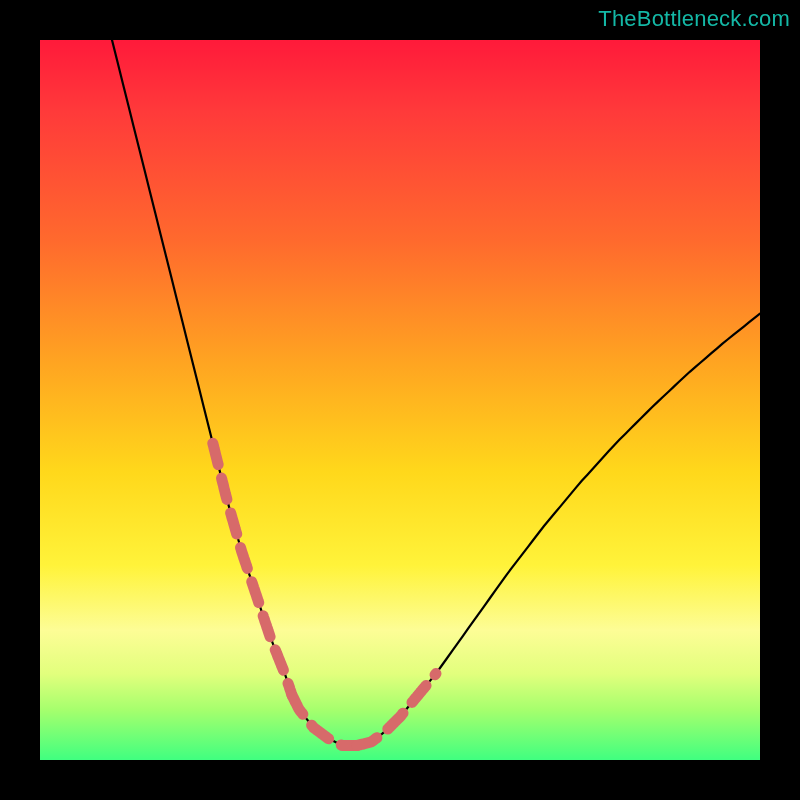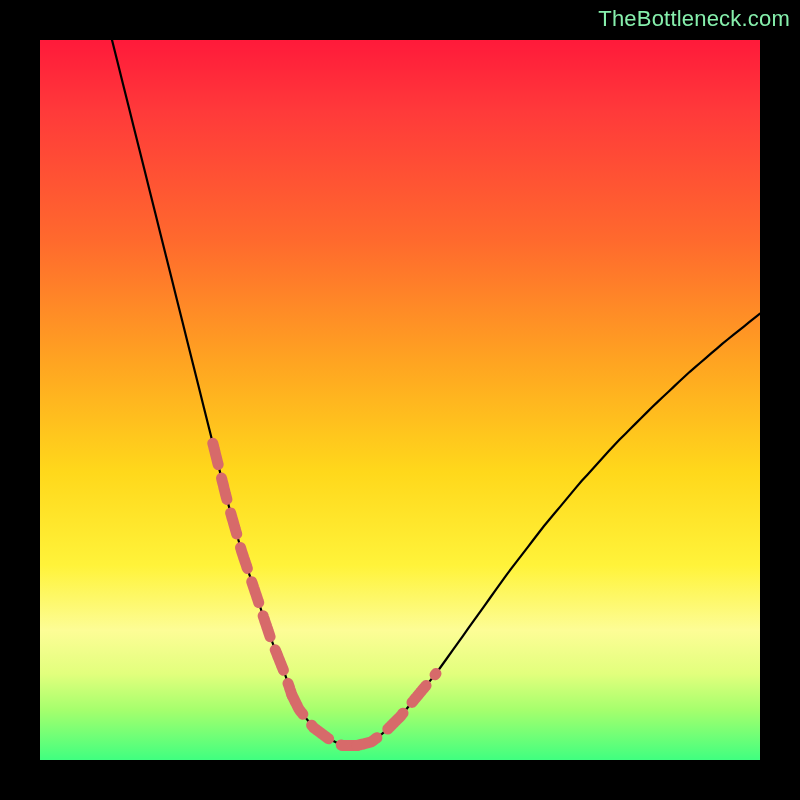--- a/index.html
+++ b/index.html
@@ -45,21 +45,21 @@
     );
   }
   .curve-layer, .dash-layer {
     position: absolute;
     inset: 0;
   }
   .watermark {
     position: absolute;
     top: 6px;
     right: 10px;
-    color: #86efac;
+    color: #14b8a6;
     font-size: 22px;
     font-weight: 500;
     letter-spacing: 0.2px;
     user-select: none;
   }
 </style>
 </head>
 <body>
 
 <div class="frame">

